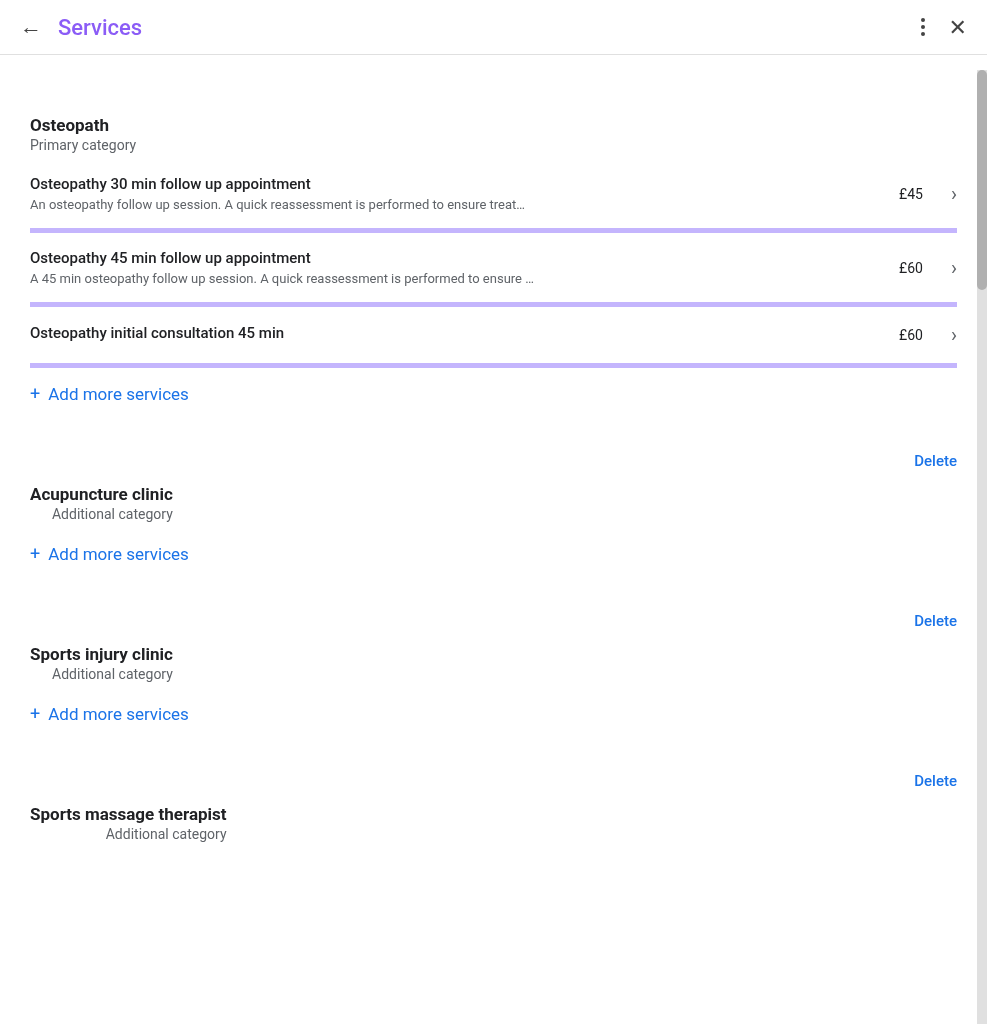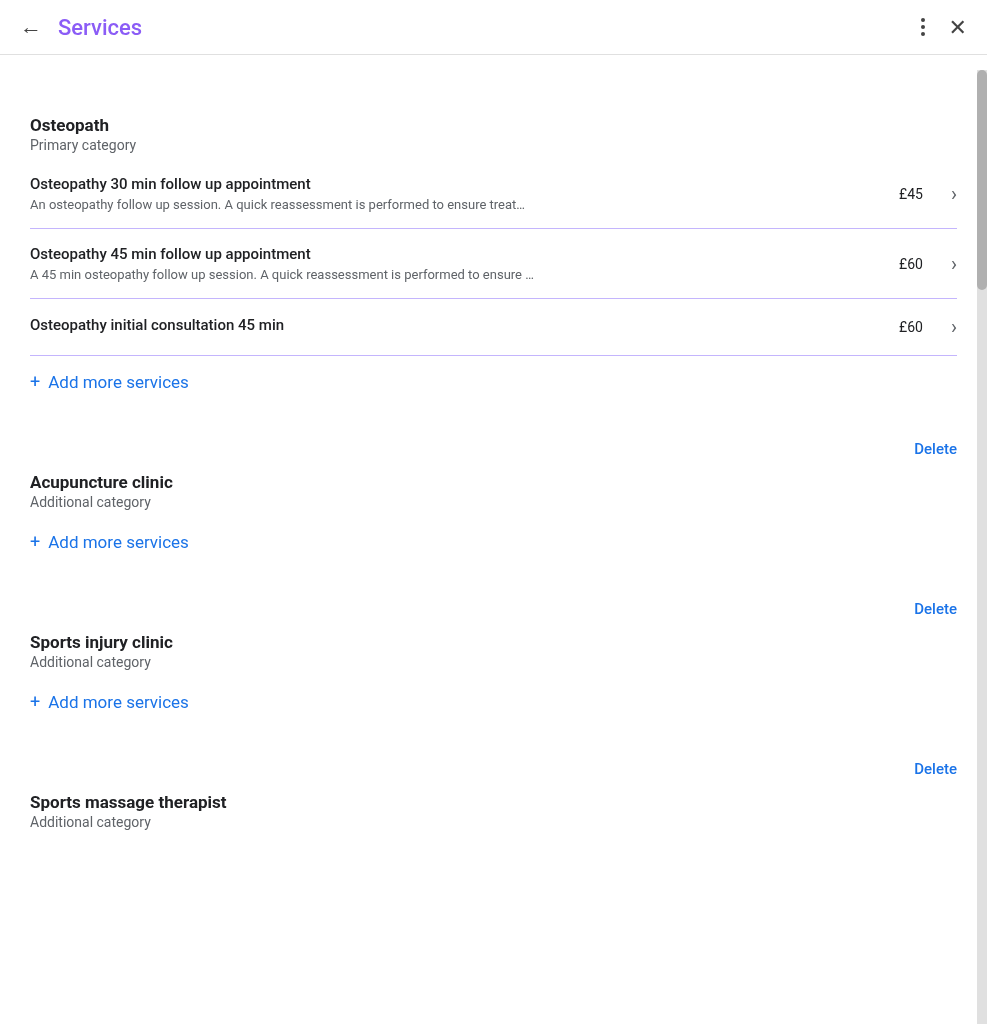--- a/index.html
+++ b/index.html
@@ -123,38 +123,39 @@
       font-size: 17px;
       font-weight: 700;
       color: #202124;
       margin-top: 36px;
     }
 
     .category-subtitle {
       font-size: 14px;
       color: #5f6368;
       margin-top: 2px;
+      text-align: right;
     }
 
     .delete-btn {
       font-size: 15px;
       font-weight: 500;
       color: #1a73e8;
       cursor: pointer;
       user-select: none;
       padding: 4px 0;
     }
 
     
     .service-item {
       display: flex;
       align-items: center;
       justify-content: space-between;
       padding: 16px 0;
-      border-bottom: 1px solid #c4b5fd;
+      border-bottom: 5px solid #c4b5fd;
       cursor: pointer;
     }
 
     .service-item:first-of-type {
       border-top: 1px solid #e8e8e8;
     }
 
     .service-info {
       flex: 1;
       padding-right: 16px;

